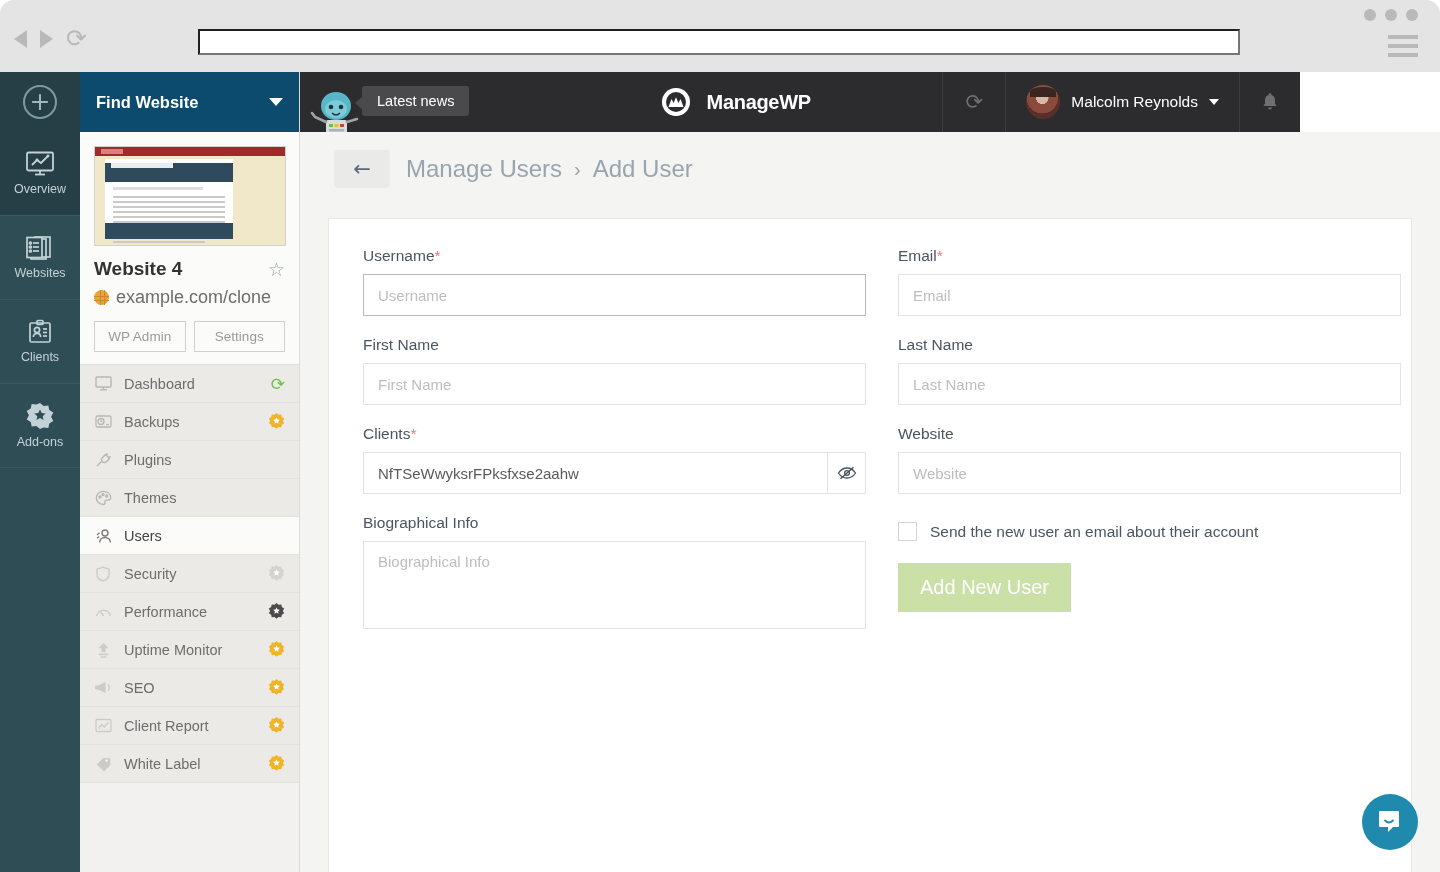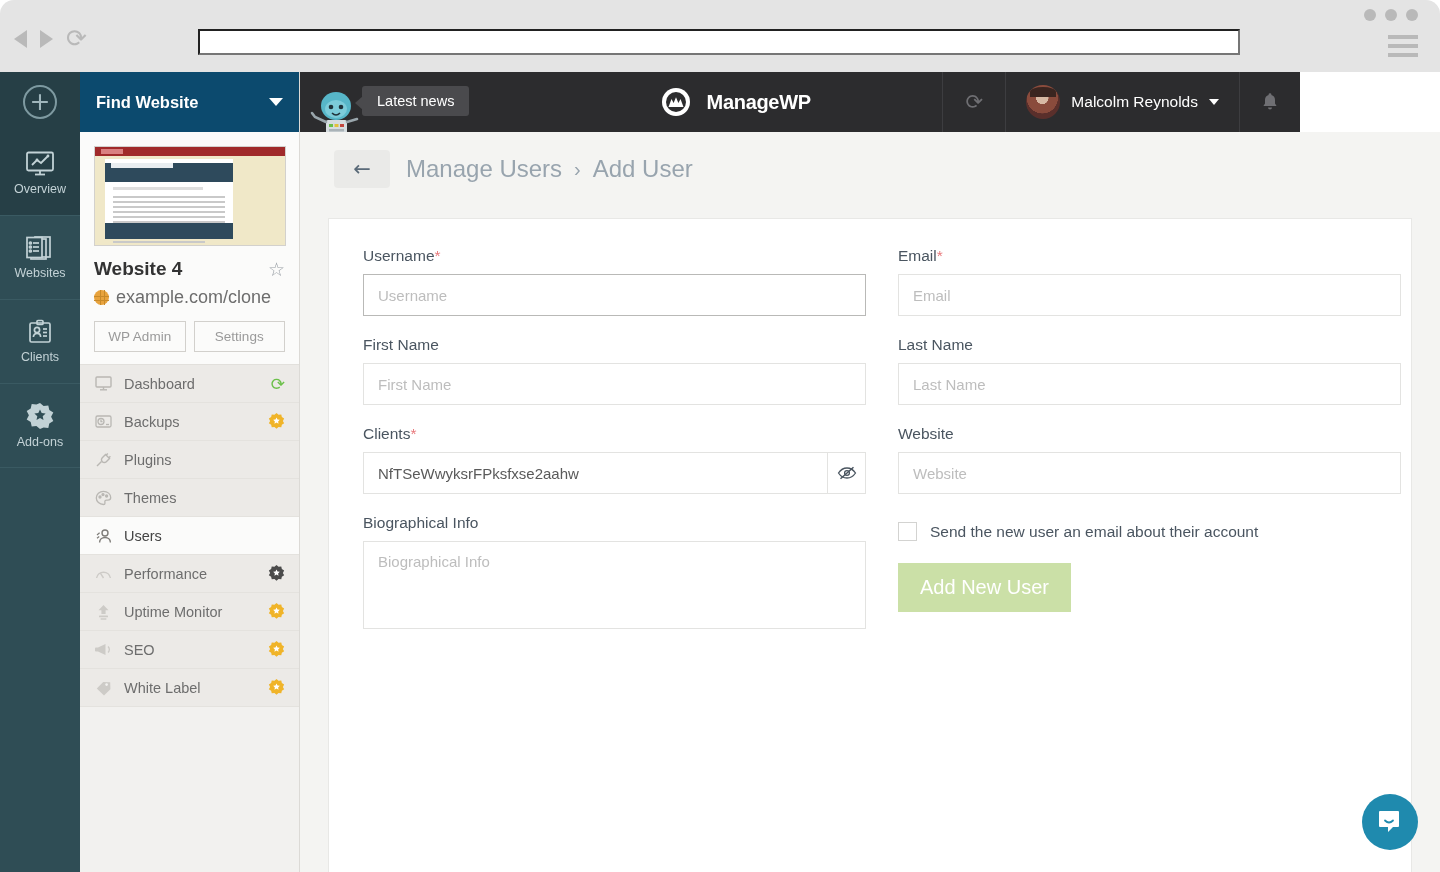--- a/index.html
+++ b/index.html
@@ -385,20 +385,32 @@
           <svg width="17" height="16" viewBox="0 0 17 16" fill="none" stroke="#7e7c78" stroke-width="1.4">
             <circle cx="10" cy="5" r="3"></circle>
             <path d="M4.6 14.5c0-3 2.4-5 5.4-5s5.4 2 5.4 5"></path>
             <path d="M2 7l2.6-2.2M2 10.3l2.2-1.8" stroke-width="1.2"></path>
           </svg>
         </span>
         <span class="mi-label">Users</span>
       </div>
       <div class="menu-item">
         <span class="mi-ico">
+          <svg width="16" height="16" viewBox="0 0 16 16" fill="none" stroke="#cdcbc7" stroke-width="1.4">
+            <path d="M8 1.2l6 2v5c0 3.4-2.6 5.8-6 6.6-3.4-.8-6-3.2-6-6.6v-5z"></path>
+          </svg>
+        </span>
+        <span class="mi-label">Security</span>
+        <span class="badge-gear"><svg width="17" height="17" viewBox="0 0 20 20" fill="#d5d3cf">
+            <path d="M10 0l2.4 2.1 3.2-.4.7 3.1 2.7 1.7-1.5 2.8 1.5 2.8-2.7 1.7-.7 3.1-3.2-.4L10 18.6l-2.4-2.1-3.2.4-.7-3.1L1 12.1l1.5-2.8L1 6.5l2.7-1.7.7-3.1 3.2.4z"></path>
+            <path d="M10 5.2l1.2 2.5 2.7.3-2 1.9.5 2.7L10 11.2l-2.4 1.4.5-2.7-2-1.9 2.7-.3z" fill="#ffffff"></path>
+          </svg></span>
+      </div>
+      <div class="menu-item">
+        <span class="mi-ico">
           <svg width="17" height="16" viewBox="0 0 17 16" fill="none" stroke="#cdcbc7" stroke-width="1.4">
             <path d="M1.6 12a7 7 0 0113.8 0"></path>
             <line x1="8.5" y1="12" x2="5.4" y2="7.2"></line>
           </svg>
         </span>
         <span class="mi-label">Performance</span>
         <span class="badge-gear"><svg width="17" height="17" viewBox="0 0 20 20" fill="#4b4b4b">
             <path d="M10 0l2.4 2.1 3.2-.4.7 3.1 2.7 1.7-1.5 2.8 1.5 2.8-2.7 1.7-.7 3.1-3.2-.4L10 18.6l-2.4-2.1-3.2.4-.7-3.1L1 12.1l1.5-2.8L1 6.5l2.7-1.7.7-3.1 3.2.4z"></path>
             <path d="M10 5.2l1.2 2.5 2.7.3-2 1.9.5 2.7L10 11.2l-2.4 1.4.5-2.7-2-1.9 2.7-.3z" fill="#ffffff"></path>
           </svg></span>
@@ -419,20 +431,33 @@
       </div>
       <div class="menu-item">
         <span class="mi-ico">
           <svg width="18" height="15" viewBox="0 0 18 15" fill="none" stroke="#cdcbc7" stroke-width="1.3">
             <path d="M11.5 2v11L4 9.6V5.4z" fill="#cdcbc7" stroke="none"></path>
             <path d="M4 5.4H2.2c-.7 0-1.2.5-1.2 1.2v1.8c0 .7.5 1.2 1.2 1.2H4" fill="#cdcbc7" stroke="none"></path>
             <path d="M14 4.5a4 4 0 010 6"></path>
           </svg>
         </span>
         <span class="mi-label">SEO</span>
+        <span class="badge-gear"><svg width="17" height="17" viewBox="0 0 20 20" fill="#f0b429">
+            <path d="M10 0l2.4 2.1 3.2-.4.7 3.1 2.7 1.7-1.5 2.8 1.5 2.8-2.7 1.7-.7 3.1-3.2-.4L10 18.6l-2.4-2.1-3.2.4-.7-3.1L1 12.1l1.5-2.8L1 6.5l2.7-1.7.7-3.1 3.2.4z"></path>
+            <path d="M10 5.2l1.2 2.5 2.7.3-2 1.9.5 2.7L10 11.2l-2.4 1.4.5-2.7-2-1.9 2.7-.3z" fill="#ffffff"></path>
+          </svg></span>
+      </div>
+      <div class="menu-item">
+        <span class="mi-ico">
+          <svg width="17" height="15" viewBox="0 0 17 15" fill="none" stroke="#cdcbc7" stroke-width="1.3">
+            <rect x="1" y="1.5" width="15" height="12" rx="1"></rect>
+            <polyline points="3.6,10.5 6.6,6.5 9.4,9 13.4,4.2" stroke-width="1.5"></polyline>
+          </svg>
+        </span>
+        <span class="mi-label">Client Report</span>
         <span class="badge-gear"><svg width="17" height="17" viewBox="0 0 20 20" fill="#f0b429">
             <path d="M10 0l2.4 2.1 3.2-.4.7 3.1 2.7 1.7-1.5 2.8 1.5 2.8-2.7 1.7-.7 3.1-3.2-.4L10 18.6l-2.4-2.1-3.2.4-.7-3.1L1 12.1l1.5-2.8L1 6.5l2.7-1.7.7-3.1 3.2.4z"></path>
             <path d="M10 5.2l1.2 2.5 2.7.3-2 1.9.5 2.7L10 11.2l-2.4 1.4.5-2.7-2-1.9 2.7-.3z" fill="#ffffff"></path>
           </svg></span>
       </div>
       <div class="menu-item">
         <span class="mi-ico">
           <svg width="17" height="16" viewBox="0 0 17 16" fill="#cdcbc7">
             <path d="M1.8 8.4l6.4-6.4 7 .2.2 7-6.4 6.4z"></path>
             <circle cx="11.6" cy="4.6" r="1.3" fill="#f2f1ef"></circle>

